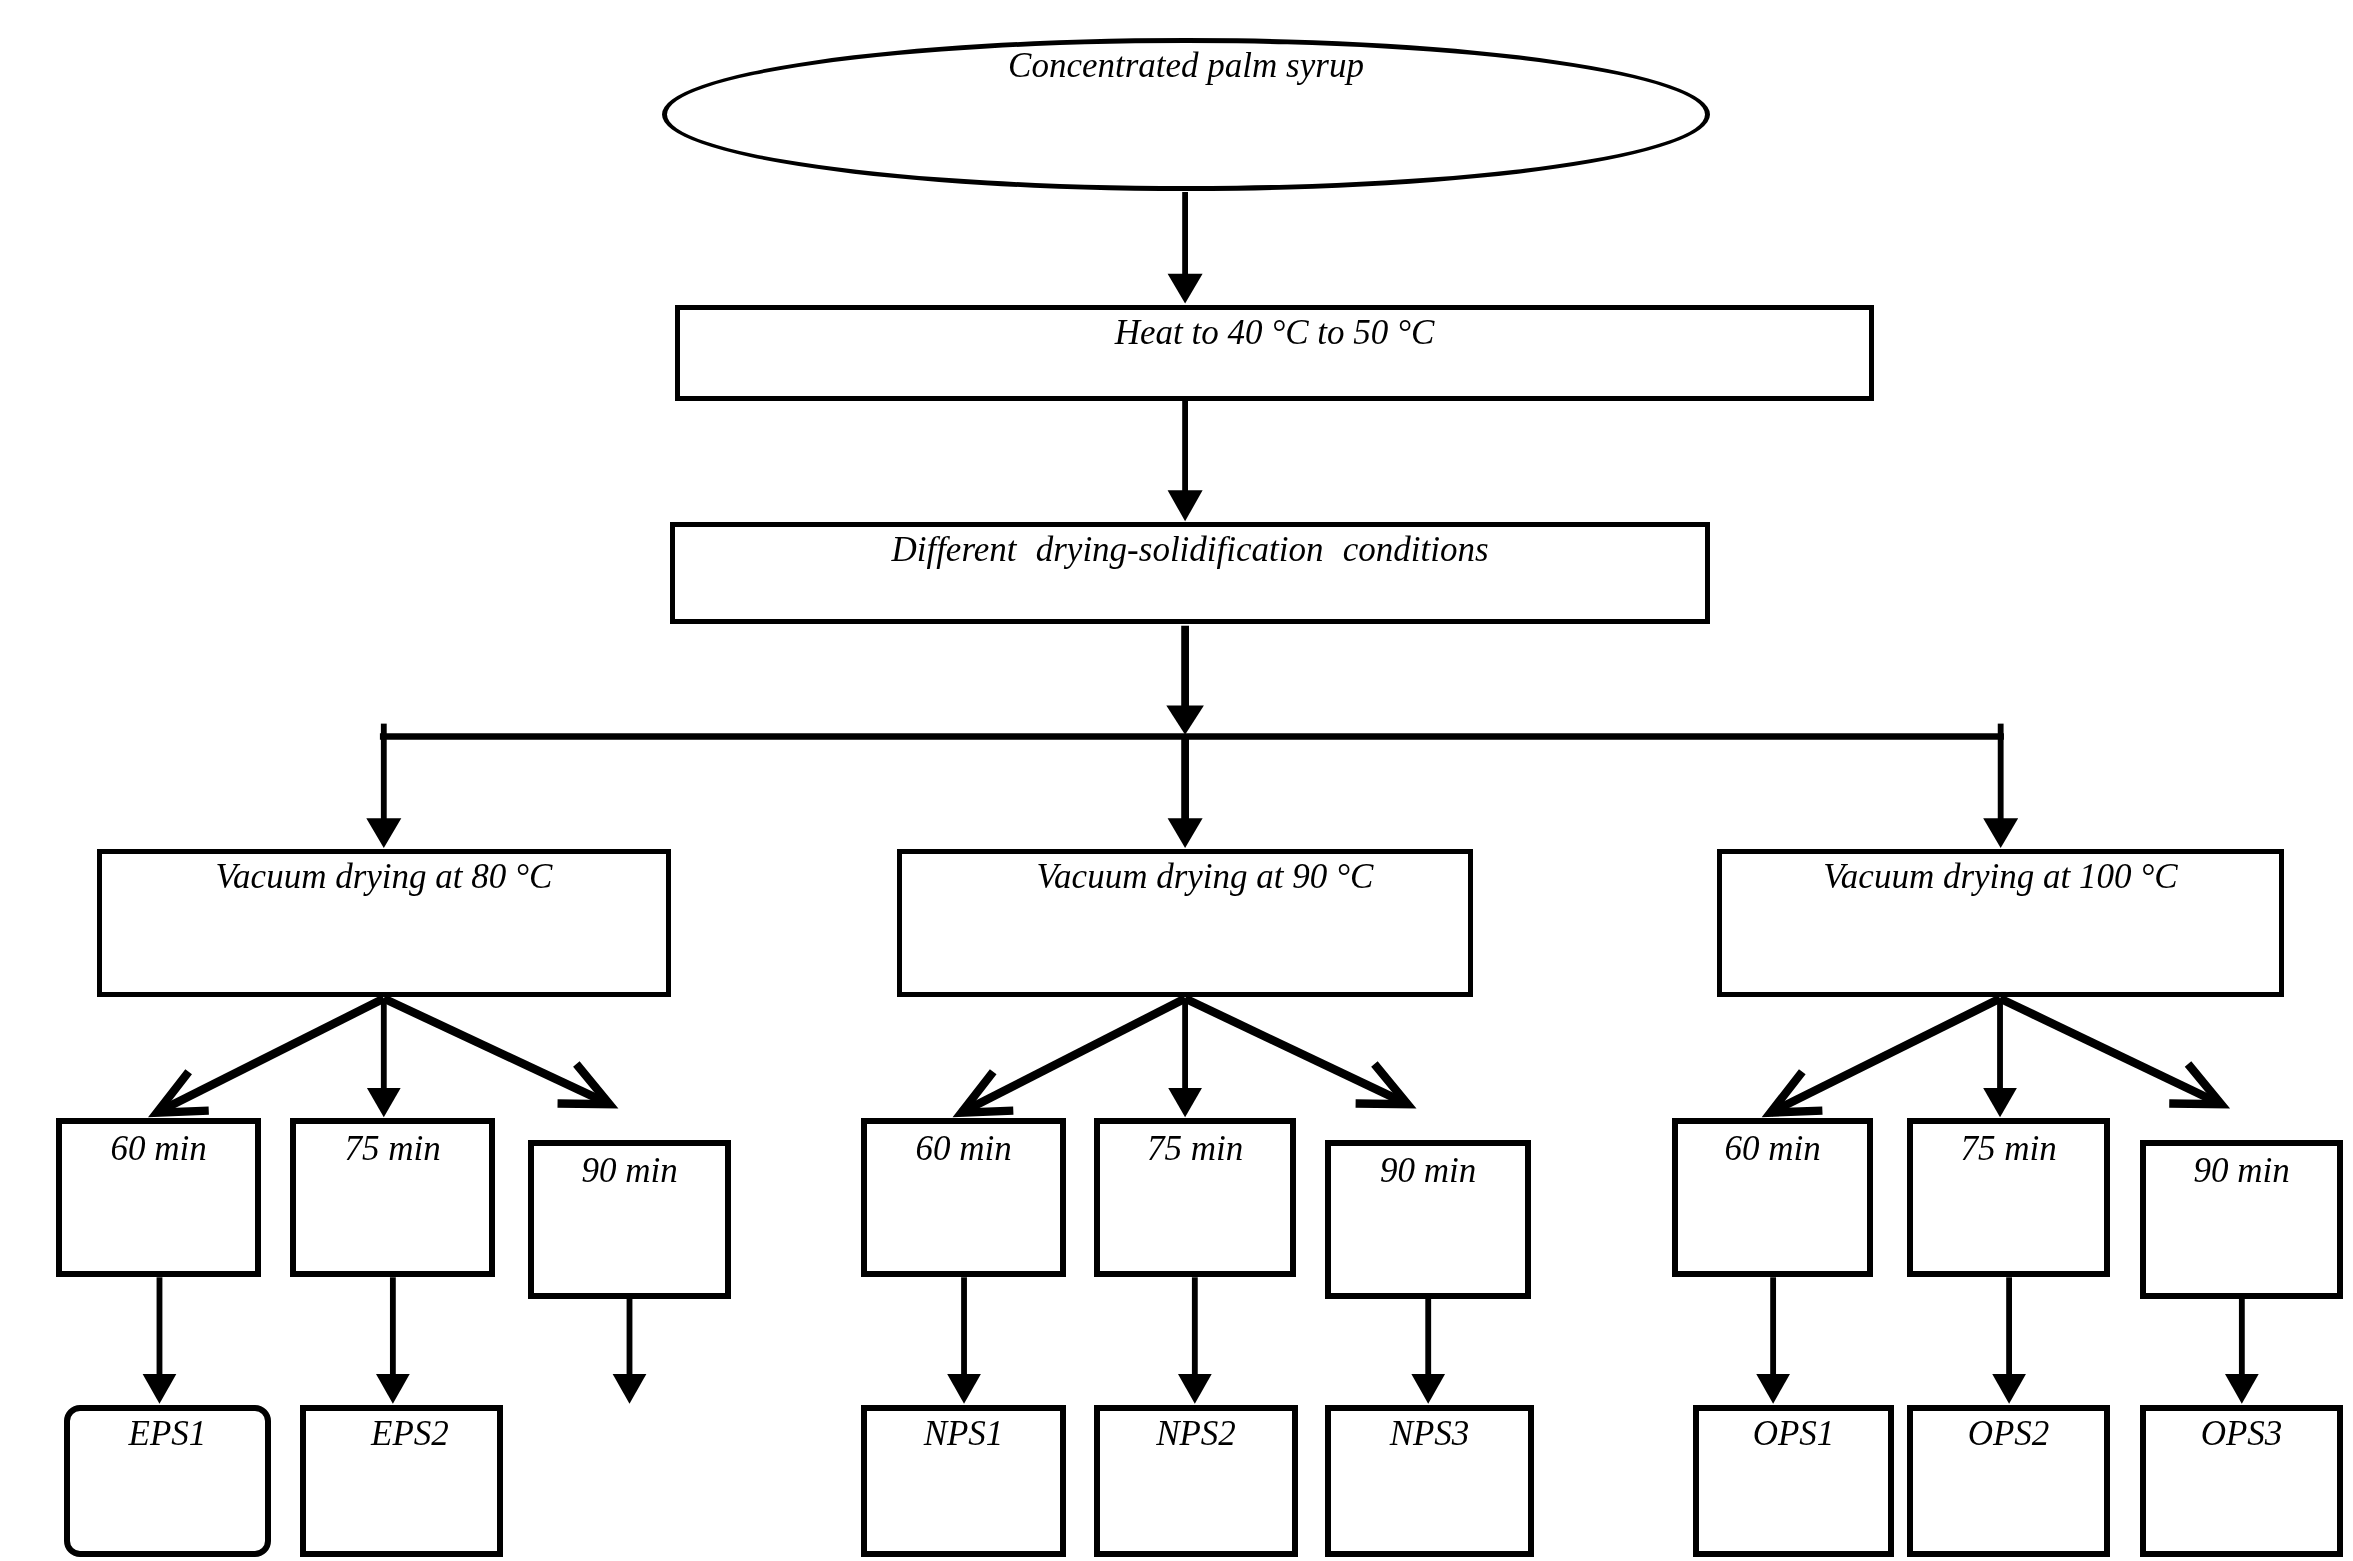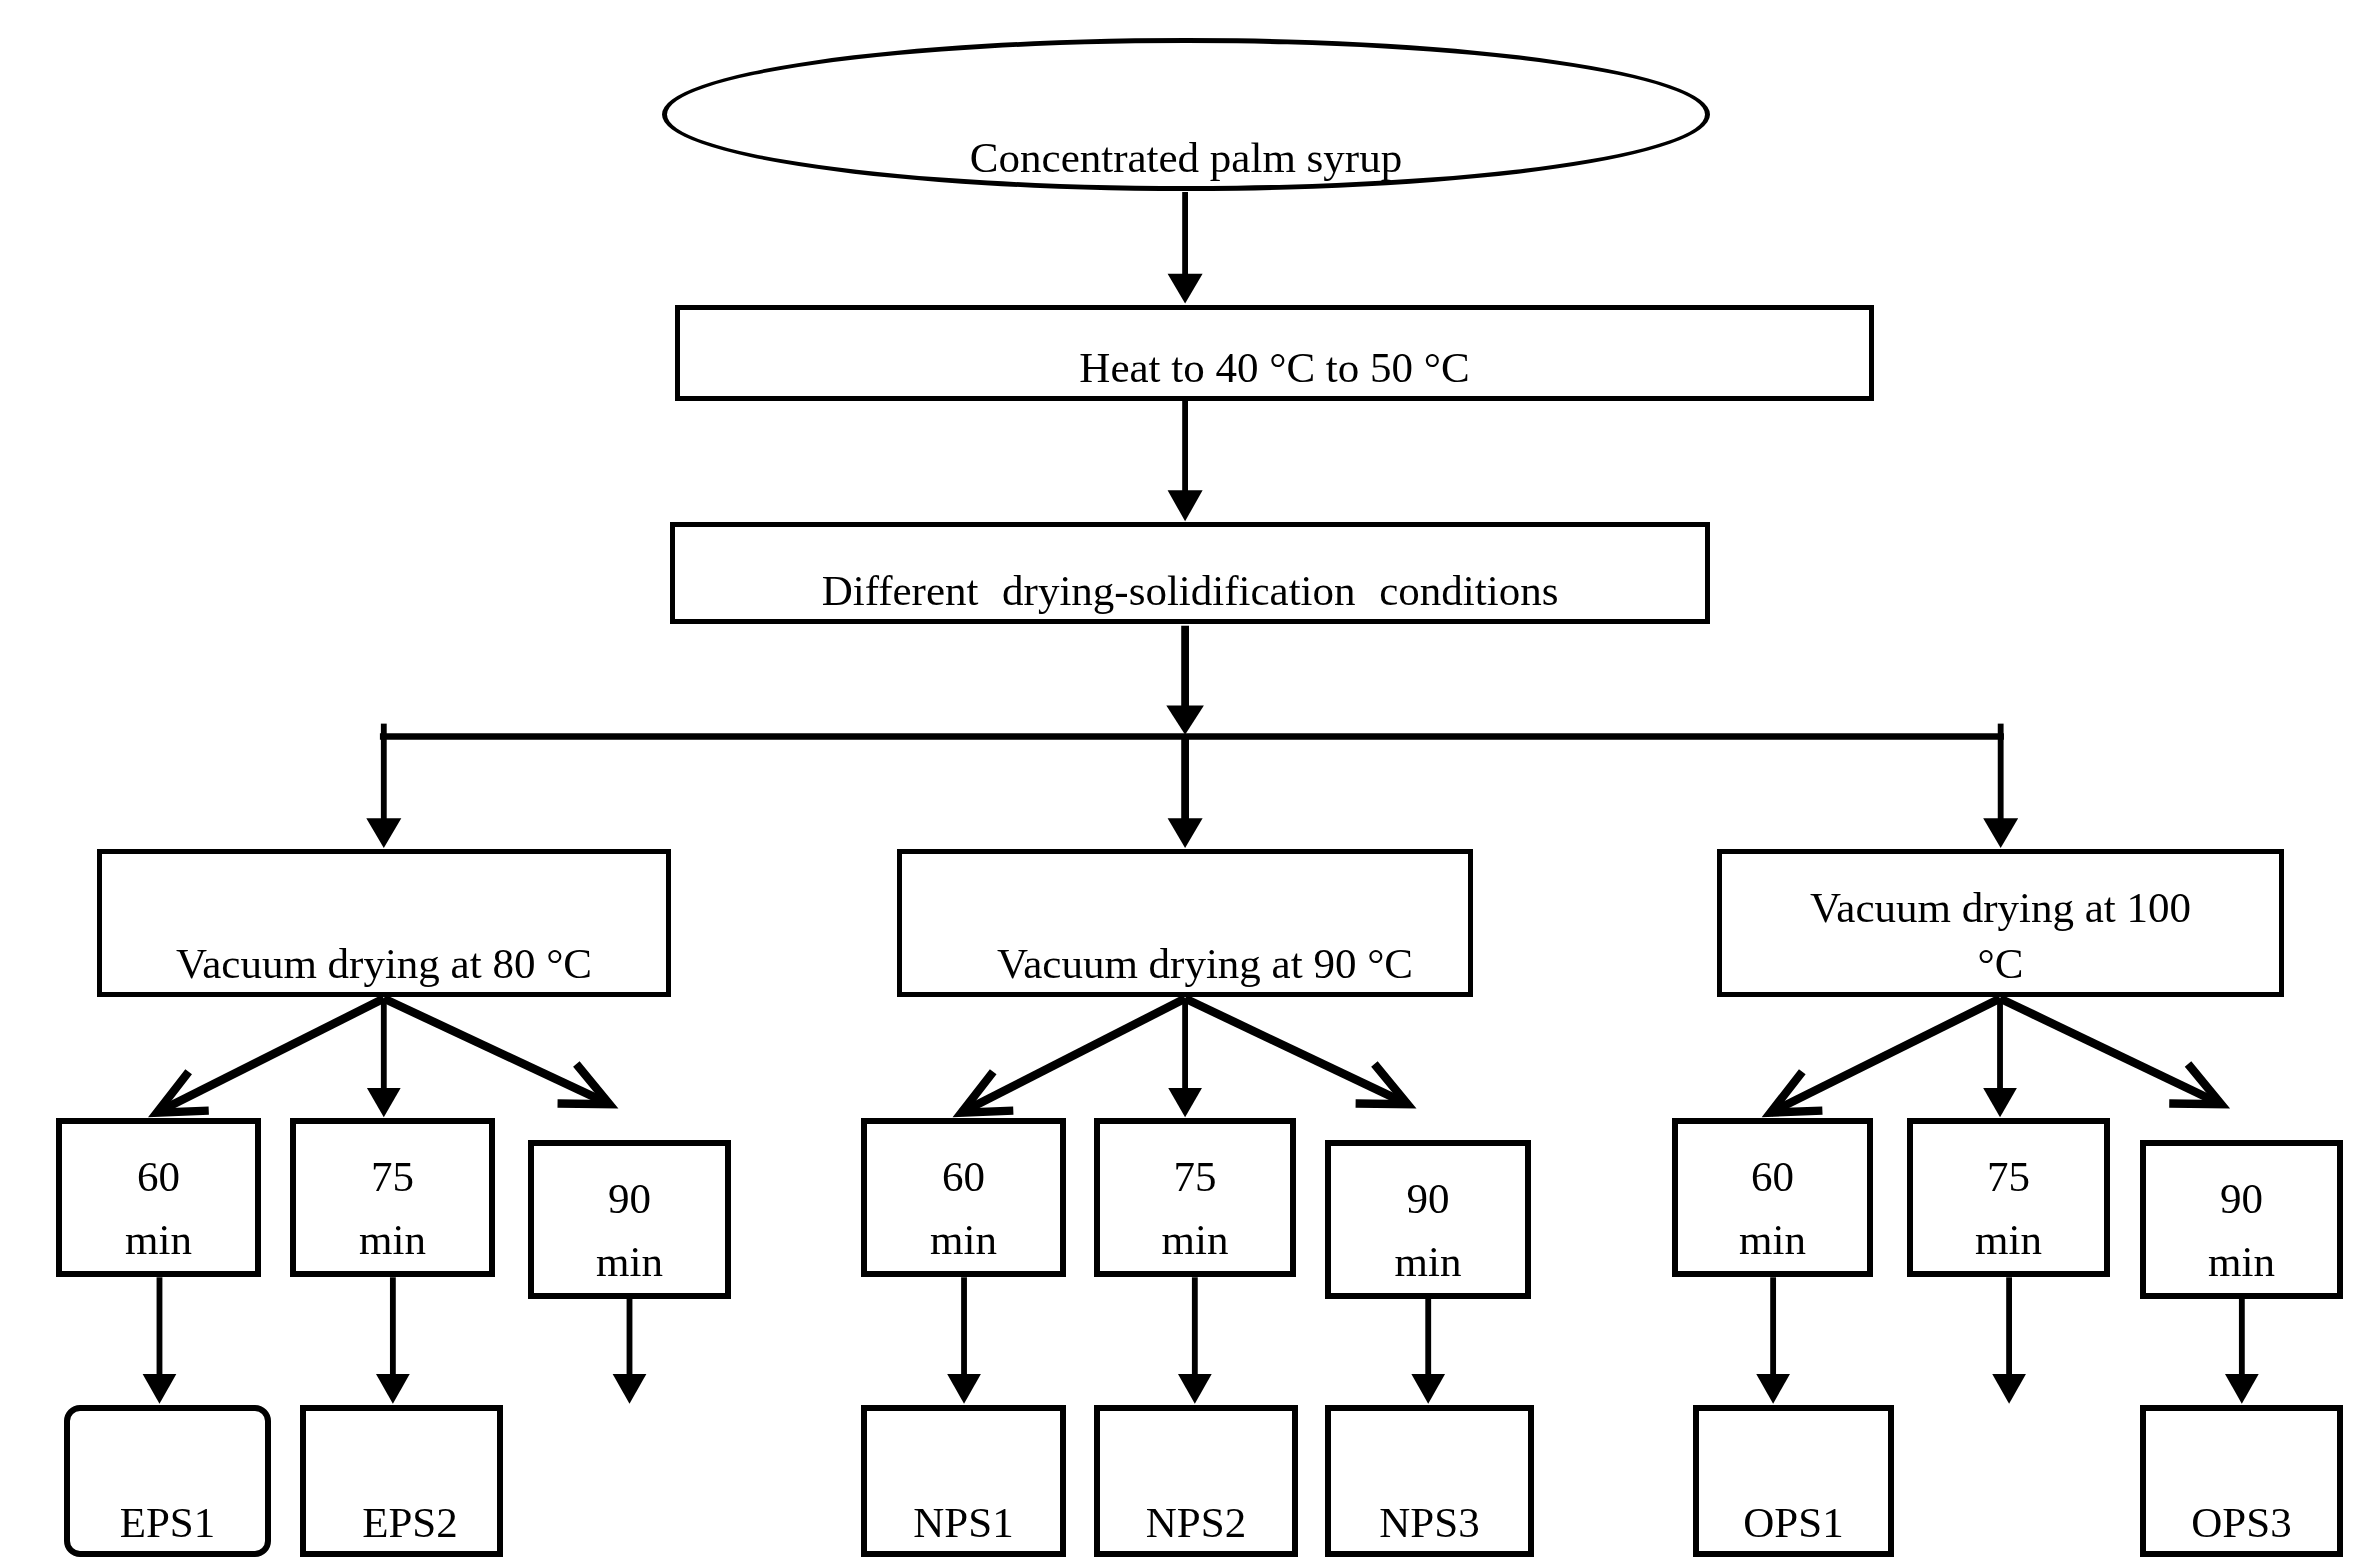--- a/index.html
+++ b/index.html
@@ -15,25 +15,26 @@
     position: absolute;
     left: 0; top: 0;
     width: 2354px; height: 1562px;
   }
   .node {
     position: absolute;
     box-sizing: border-box;
     background: #ffffff;
     border: 5.8px solid #000000;
     display: flex;
-    align-items: flex-end;
+    align-items: flex-start;
     justify-content: center;
     text-align: center;
-    font-size: 43px;
+    font-size: 35px;
     line-height: 1.3;
+    font-style: italic;
   }
   .ellipse { border-radius: 50%; border-width: 5.2px; }
   .proc { border-width: 5.2px; }
   .cond-text { word-spacing: 0.3em; }
   .branch { border-width: 5.8px; }
   .branch .inner { max-width: 525px; }
   .branch-narrow .inner { max-width: 428px; }
   .timebox, .resultbox { border-width: 6.5px; }
   .timebox { line-height: 1.45; }
   .timebox .inner { width: 97px; }
@@ -173,18 +174,21 @@
   <div class="node resultbox" style="left:1094px; top:1405px; width:204px; height:152px;">
     <span class="inner">NPS2</span>
   </div>
   <div class="node resultbox" style="left:1325px; top:1405px; width:209px; height:152px;">
     <span class="inner">NPS3</span>
   </div>
 
   <div class="node resultbox" style="left:1693px; top:1405px; width:201px; height:152px;">
     <span class="inner">OPS1</span>
   </div>
+  <div class="node resultbox" style="left:1907px; top:1405px; width:203px; height:152px;">
+    <span class="inner">OPS2</span>
+  </div>
   <div class="node resultbox" style="left:2140px; top:1405px; width:203px; height:152px;">
     <span class="inner">OPS3</span>
   </div>
 
 </div>
 
 
 </body></html>

